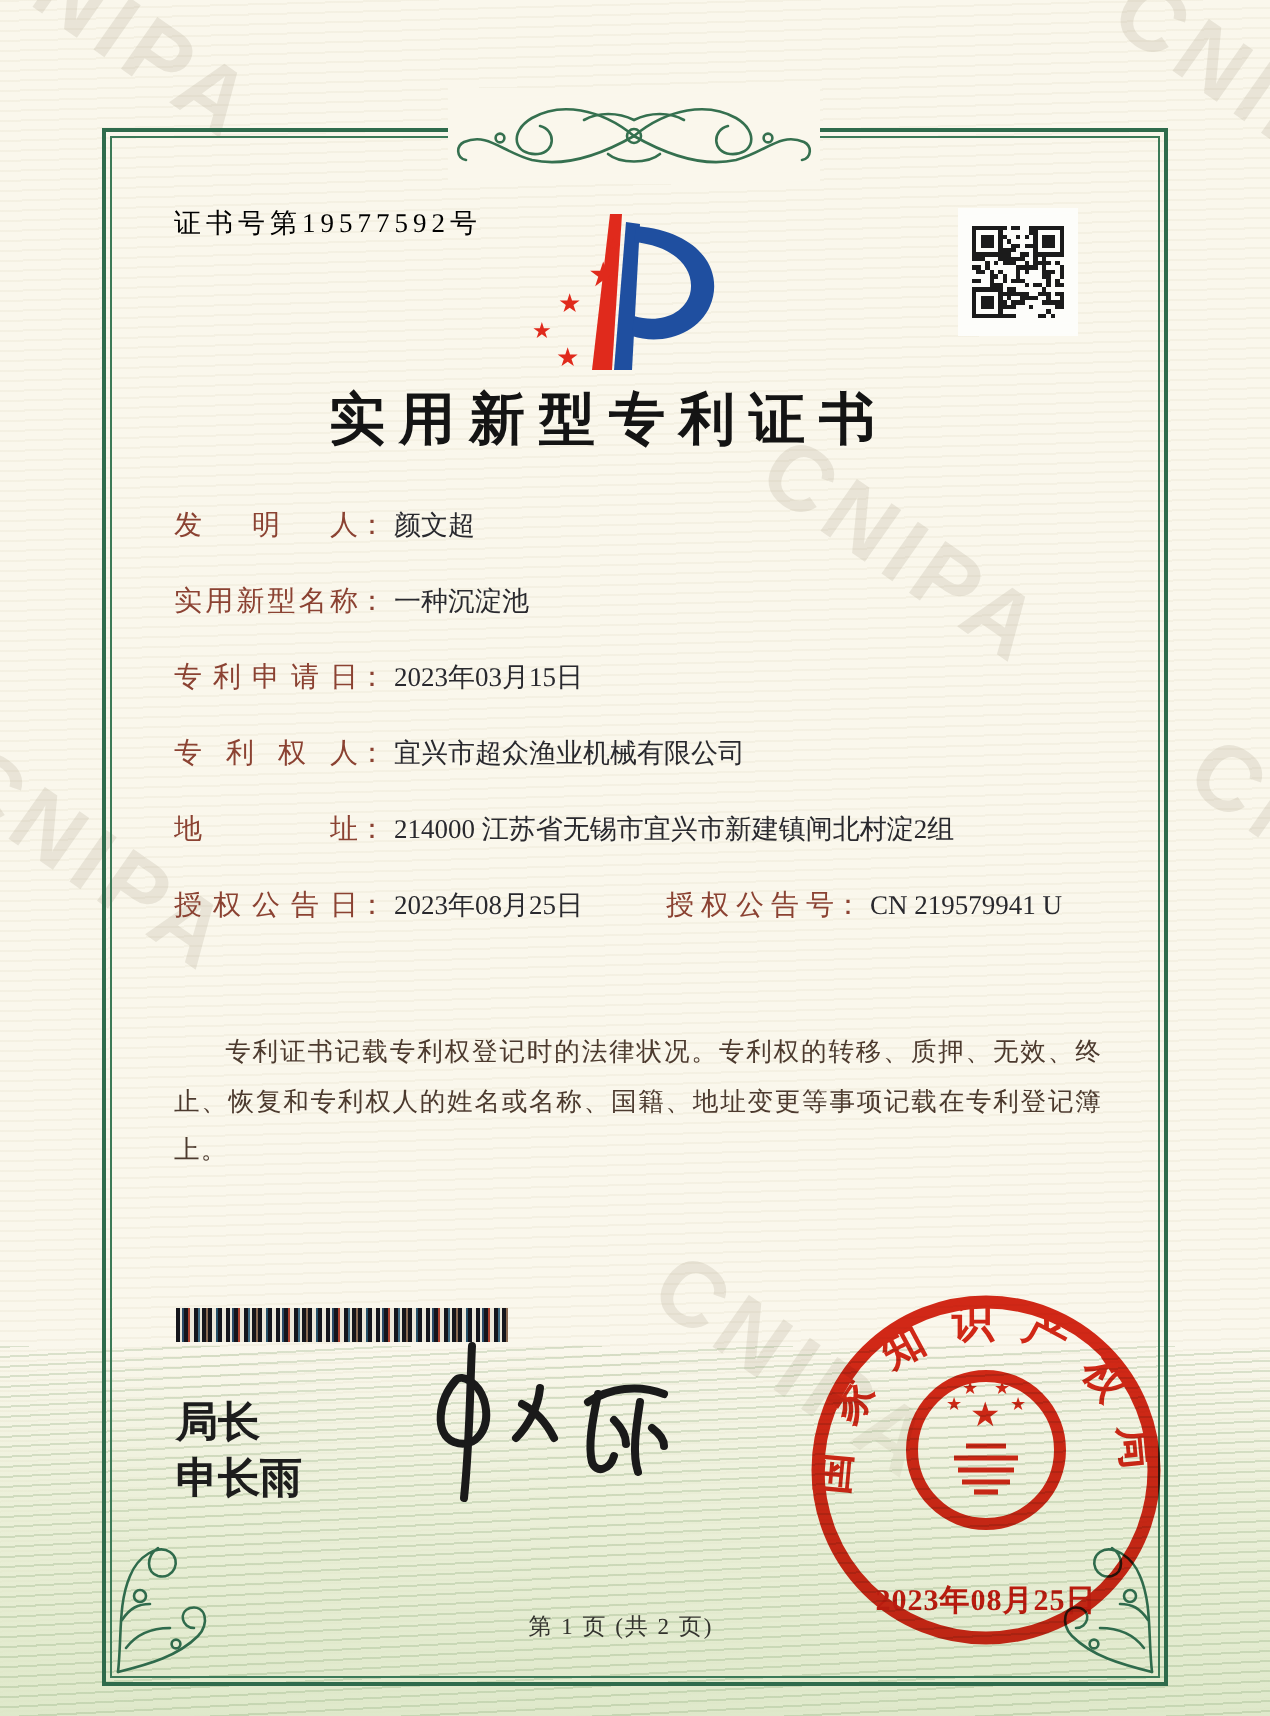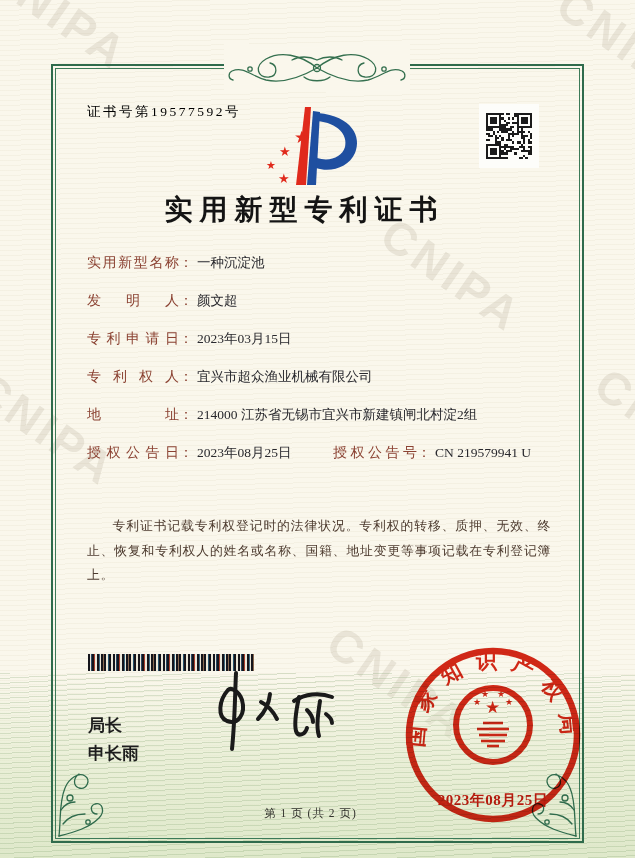--- a/index.html
+++ b/index.html
@@ -48,22 +48,22 @@
   .body-text{top:514px;left:87px;width:464px;font-size:12.8px;line-height:24.5px;
              color:#4c3a2e;text-align:justify;letter-spacing:.6px;}
   .body-text p{margin:0 0 5px 0;text-indent:2em;}
 
   .barcode{top:654px;left:88px;width:166px;height:17px;
     background:repeating-linear-gradient(90deg,
       #15151c 0 2px,#ece8da 2px 3px,#2a4a66 3px 4px,#15151c 4px 6px,#a8402f 6px 7px,
       #ece8da 7px 9px,#15151c 9px 11px,#3d6a80 11px 12px,#ece8da 12px 13px,#15151c 13px 15px,
       #8a6a52 15px 16px,#15151c 16px 18px,#ece8da 18px 20px,#24506a 20px 21px,#15151c 21px 23px,#ece8da 23px 25px);}
 
-  .sig-block{top:698px;left:88px;font-size:17px;color:#1d1d1d;font-weight:600;line-height:28px;
-             font-family:"Liberation Sans","DejaVu Sans",sans-serif;margin-top:14px;}
+  .sig-block{top:698px;left:88px;font-size:21px;color:#1d1d1d;font-weight:600;line-height:28px;
+             font-family:"Liberation Sans","DejaVu Sans",sans-serif;}
   .sig-svg{top:670px;left:198px;width:150px;height:82px;}
 
   .seal{top:645px;left:401px;width:184px;height:184px;mix-blend-mode:multiply;opacity:.96;}
 
   .footer{top:806px;left:0;width:621px;text-align:center;font-size:11.5px;color:#33332e;letter-spacing:1px;}
 </style>
 </head>
 <body>
 
 <div class="page">
@@ -284,24 +284,24 @@
           <rect x="32" y="40" width="2" height="2"></rect>
           <rect x="36" y="40" width="2" height="2"></rect>
         </g>
     </svg>
   </div>
 
   <div class="abs doc-title">实用新型专利证书</div>
 
   <div class="abs fields">
     <div class="frow">
+      <span class="flabel">发明人</span><span class="fcolon">：</span><span class="fvalue">颜文超</span>
+    </div>
+    <div class="frow">
       <span class="flabel">实用新型名称</span><span class="fcolon">：</span><span class="fvalue">一种沉淀池</span>
-    </div>
-    <div class="frow">
-      <span class="flabel">发明人</span><span class="fcolon">：</span><span class="fvalue">颜文超</span>
     </div>
     <div class="frow">
       <span class="flabel">专利申请日</span><span class="fcolon">：</span><span class="fvalue">2023年03月15日</span>
     </div>
     <div class="frow">
       <span class="flabel">专利权人</span><span class="fcolon">：</span><span class="fvalue">宜兴市超众渔业机械有限公司</span>
     </div>
     <div class="frow">
       <span class="flabel">地址</span><span class="fcolon">：</span><span class="fvalue">214000 江苏省无锡市宜兴市新建镇闸北村淀2组</span>
     </div>

